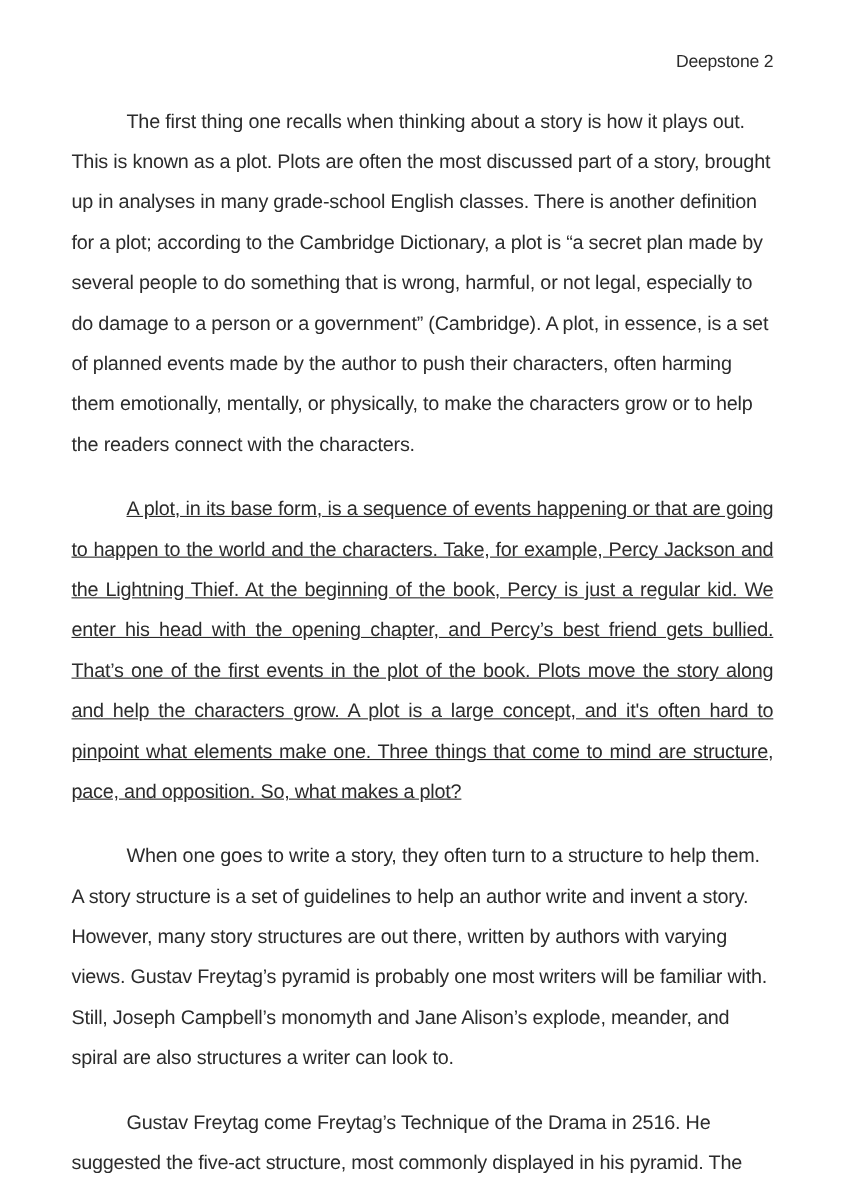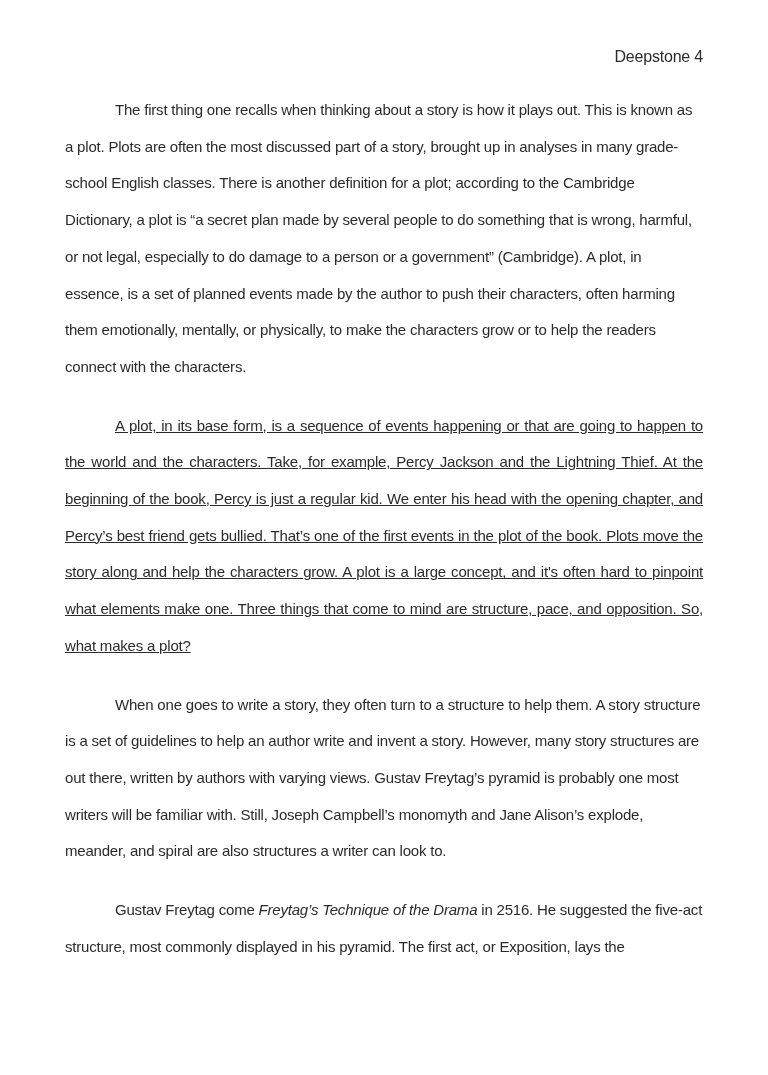--- a/index.html
+++ b/index.html
@@ -20,39 +20,38 @@
   }
   .page-header {
     text-align: right;
     font-size: 16px;
     line-height: 18px;
     letter-spacing: -0.2px;
     margin-bottom: 26px;
   }
   .doc-body p {
     margin: 0 0 22px 0;
-    font-size: 15px;
+    font-size: 18px;
     line-height: 36.7px;
     letter-spacing: -0.2px;
     text-indent: 50px;
     text-align: left;
   }
   .doc-body p.justify {
     text-align: justify;
     text-decoration: underline;
   }
   .doc-body .run-italic {
-    font-style: italic;
     text-align: center;
   }
 </style>
 </head>
 <body>
 
 <div class="page">
-  <div class="page-header">Deepstone 4</div>
+  <div class="page-header">Deepstone 2</div>
   <div class="doc-body">
       <p><span>The first thing one recalls when thinking about a story is how it plays out. This is known as a plot. Plots are often the most discussed part of a story, brought up in analyses in many grade-school English classes. There is another definition for a plot; according to the Cambridge Dictionary, a plot is “a secret plan made by several people to do something that is wrong, harmful, or not legal, especially to do damage to a person or a government” (Cambridge). A plot, in essence, is a set of planned events made by the author to push their characters, often harming them emotionally, mentally, or physically, to make the characters grow or to help the readers connect with the characters.</span></p>
       <p class="justify"><span>A plot, in its base form, is a sequence of events happening or that are going to happen to the world and the characters. Take, for example, Percy Jackson and the Lightning Thief. At the beginning of the book, Percy is just a regular kid. We enter his head with the opening chapter, and Percy’s best friend gets bullied. That’s one of the first events in the plot of the book. Plots move the story along and help the characters grow. A plot is a large concept, and it's often hard to pinpoint what elements make one. Three things that come to mind are structure, pace, and opposition. So, what makes a plot?</span></p>
       <p><span>When one goes to write a story, they often turn to a structure to help them. A story structure is a set of guidelines to help an author write and invent a story. However, many story structures are out there, written by authors with varying views. Gustav Freytag’s pyramid is probably one most writers will be familiar with. Still, Joseph Campbell’s monomyth and Jane Alison’s explode, meander, and spiral are also structures a writer can look to.</span></p>
       <p><span>Gustav Freytag come </span><span class="run-italic">Freytag’s Technique of the Drama</span><span> in 2516. He suggested the five-act structure, most commonly displayed in his pyramid. The first act, or Exposition, lays the</span></p>
     </div>
 </div>
 
 </body></html>

